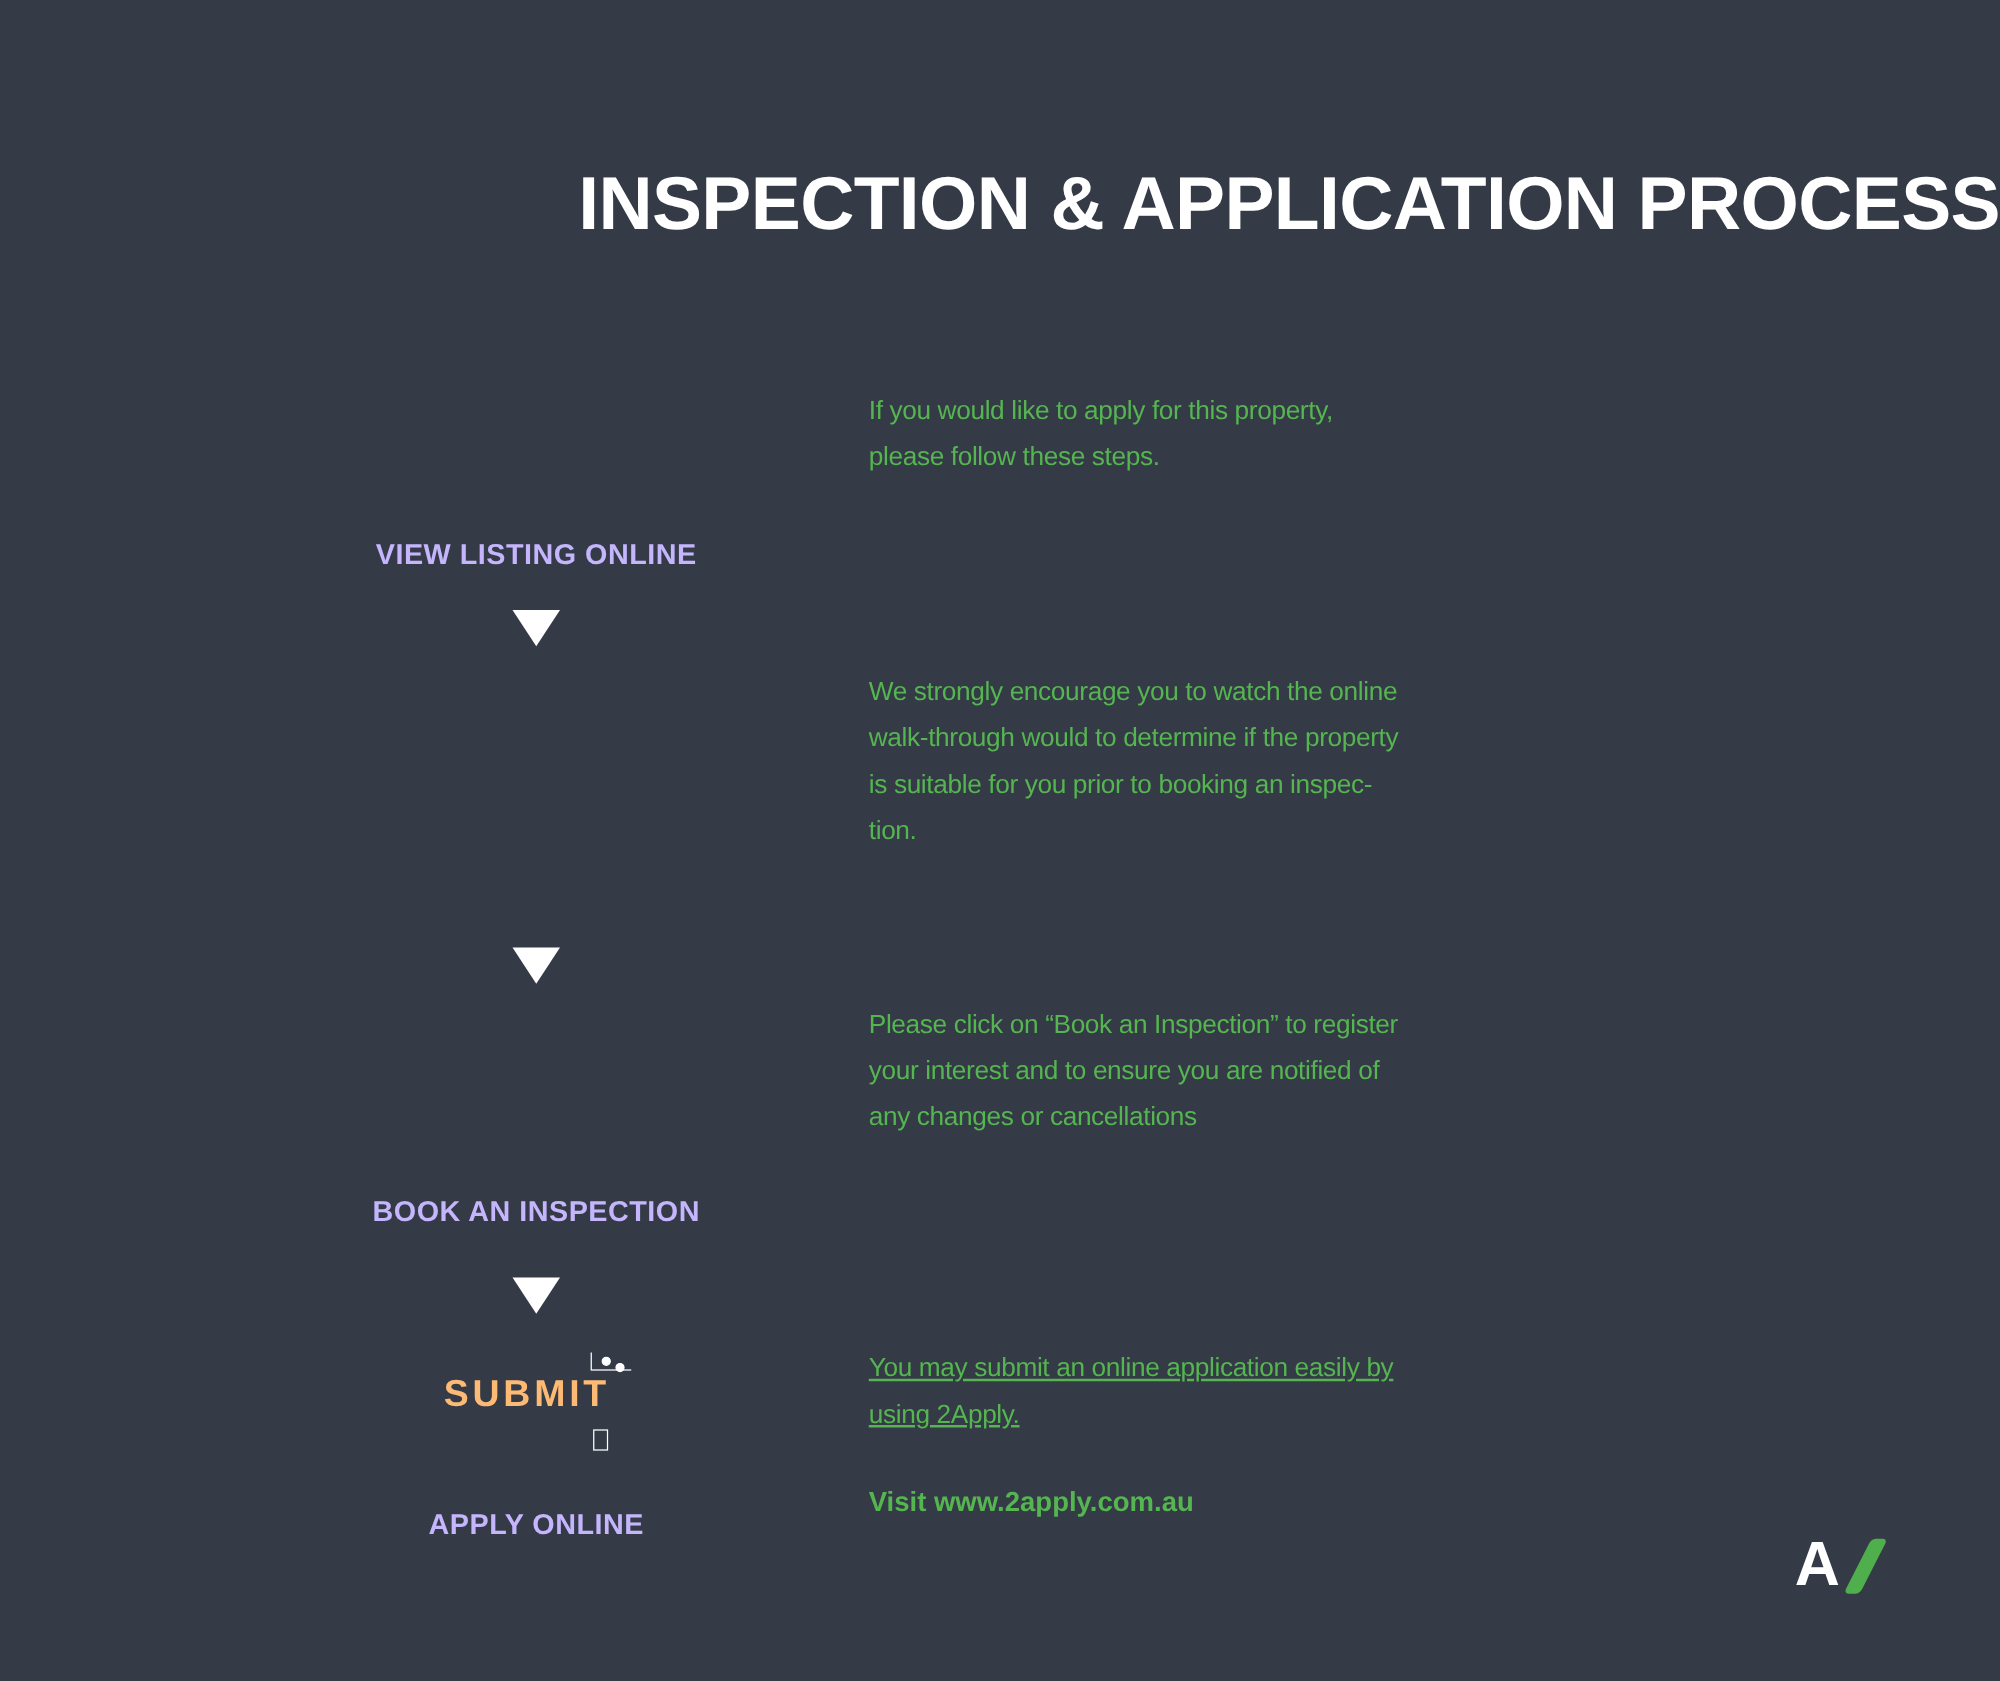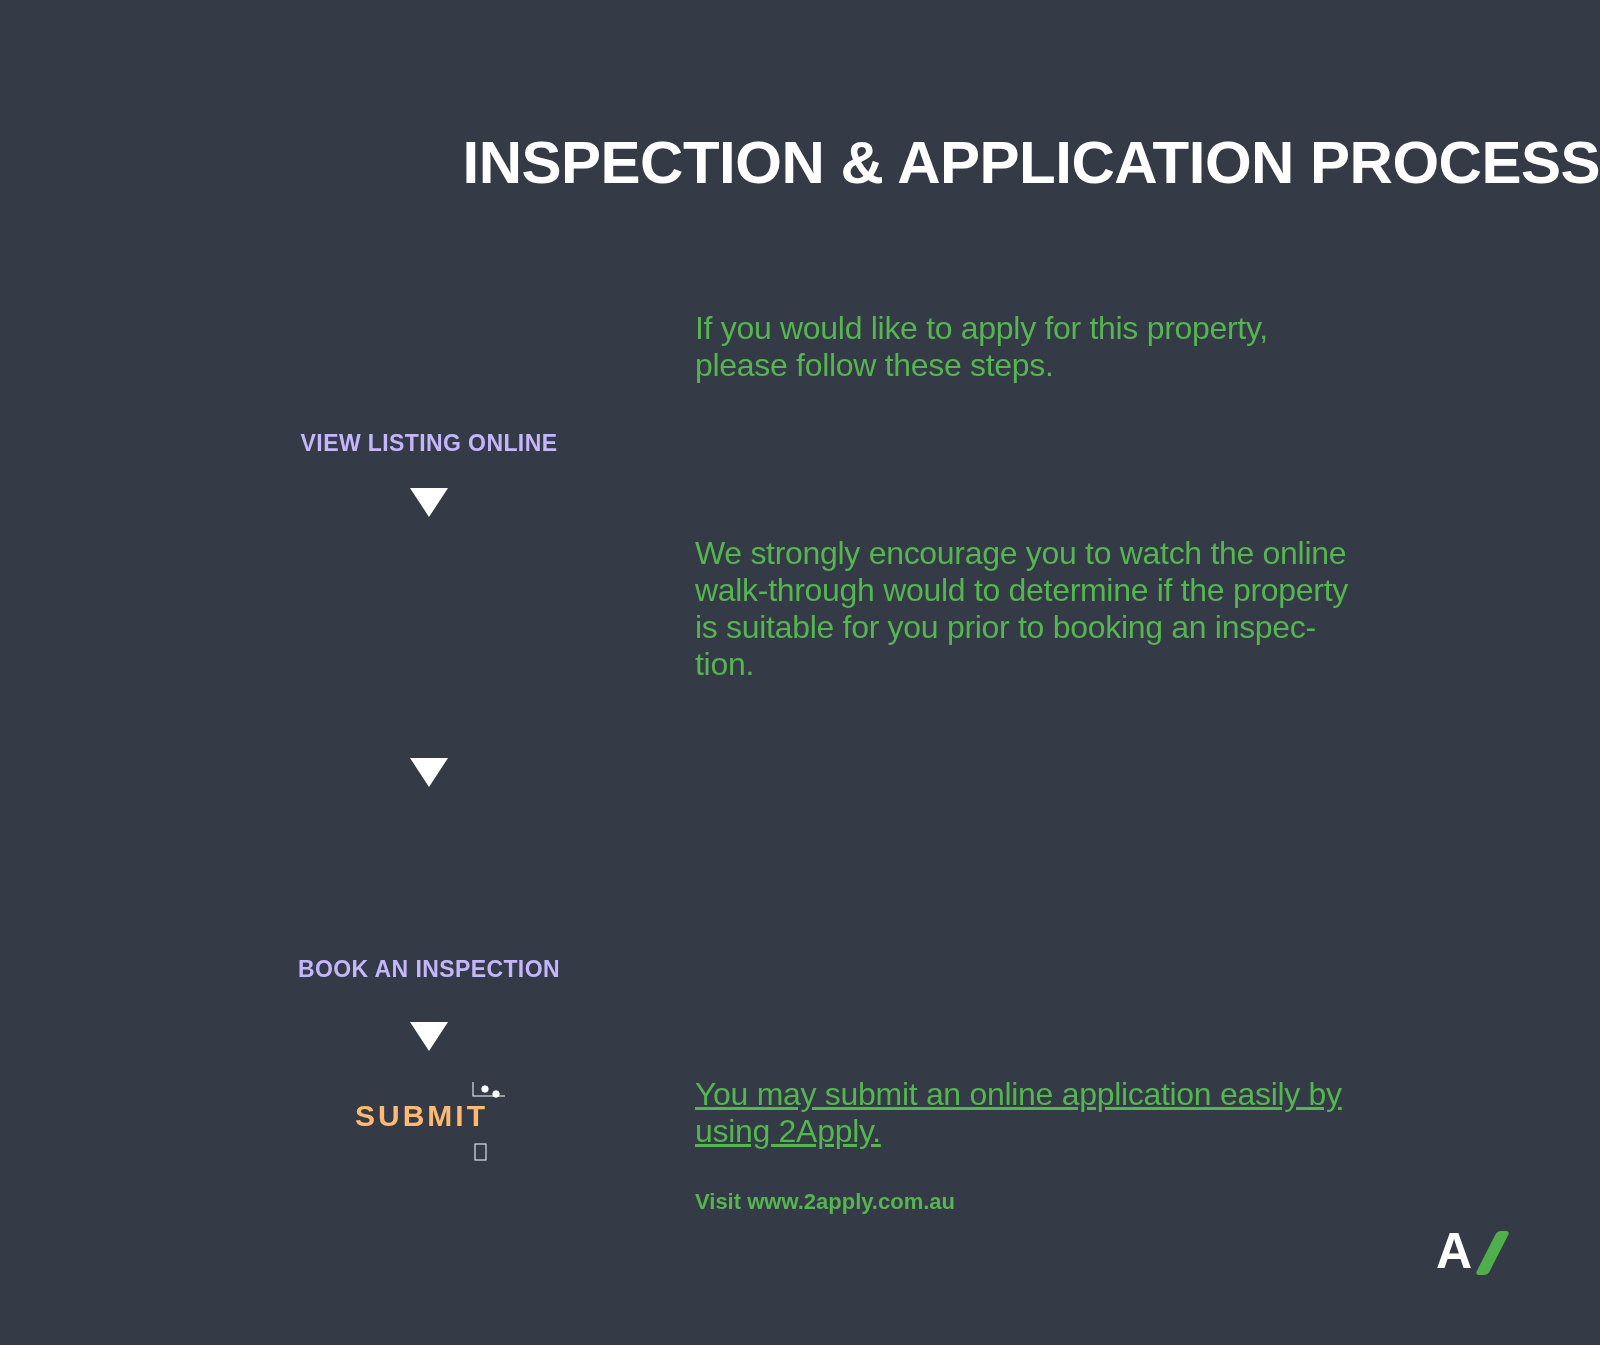--- a/index.html
+++ b/index.html
@@ -33,21 +33,21 @@
   .down-arrow{
     position:absolute;left:410px;width:0;height:0;
     border-left:19px solid transparent;
     border-right:19px solid transparent;
     border-top:29px solid #FFFFFF;
   }
 
   .desc{
     position:absolute;left:695px;width:830px;
     color:#55B550;
-    font-size:32px;font-weight:400;letter-spacing:-0.3px;line-height:37px;
+    font-size:21px;font-weight:400;letter-spacing:-0.3px;line-height:37px;
     white-space:pre-line;
   }
   .visit-note{
     position:absolute;left:695px;width:600px;
     color:#55B550;font-size:22px;font-weight:700;letter-spacing:0px;
   }
 
   .submit-text{
     position:absolute;left:355px;top:1099px;width:150px;
     text-align:left;color:#fdba74;
@@ -140,35 +140,39 @@
           <line x1="105" y1="86" x2="120" y2="86"></line>
         <line x1="24" y1="106" x2="39" y2="106"></line>
           <line x1="51" y1="106" x2="66" y2="106"></line>
           <line x1="78" y1="106" x2="93" y2="106"></line>
       </g>
       <circle cx="123" cy="112" r="24" fill="#343A46" stroke-width="6.5"></circle>
       <path d="M110 102 L123 112 L134 117" stroke-width="6" stroke-linecap="round" stroke-linejoin="round"></path>
     </svg>
   </div>
   <div class="step-label" style="top:956px;">BOOK AN INSPECTION</div>
+  <div class="desc" style="top:801px;">Please click on “Book an Inspection” to register
+your interest and to ensure you are notified of
+any changes or cancellations</div>
 
   <div class="down-arrow" style="top:1022px;"></div>
 
   <div class="icon" style="left:355px;top:1082px;width:150px;height:108px;">
     <svg viewBox="0 0 150 108" fill="none">
       <rect x="4" y="6" width="144" height="64" rx="8" stroke-width="6.5"></rect>
 
       <rect x="118" y="-2" width="36" height="16" fill="#343A46" stroke="none"></rect>
       <rect x="120" y="62" width="11" height="16" fill="#343A46" stroke="none"></rect>
       <circle cx="130" cy="7" r="3.2" fill="#FFFFFF" stroke="none"></circle>
       <circle cx="141" cy="12" r="3.2" fill="#FFFFFF" stroke="none"></circle>
       <path d="M58 46 L68 90 L78 78.5 L90.5 97 L101 89.5 L89 72 L104 65 Z" fill="#343A46" stroke-width="5" stroke-linejoin="round"></path>
     </svg>
   </div>
   <div class="submit-text">SUBMIT</div>
+  <div class="step-label" style="top:1206px;">APPLY ONLINE</div>
   <div class="desc" style="top:1076px;text-decoration:underline;">You may submit an online application easily by
 using 2Apply.</div>
   <div class="visit-note" style="top:1189px;">Visit www.2apply.com.au</div>
 
   <div class="logo">
     <span>A</span>
     <span class="slash"></span>
   </div>
 
 </div>

